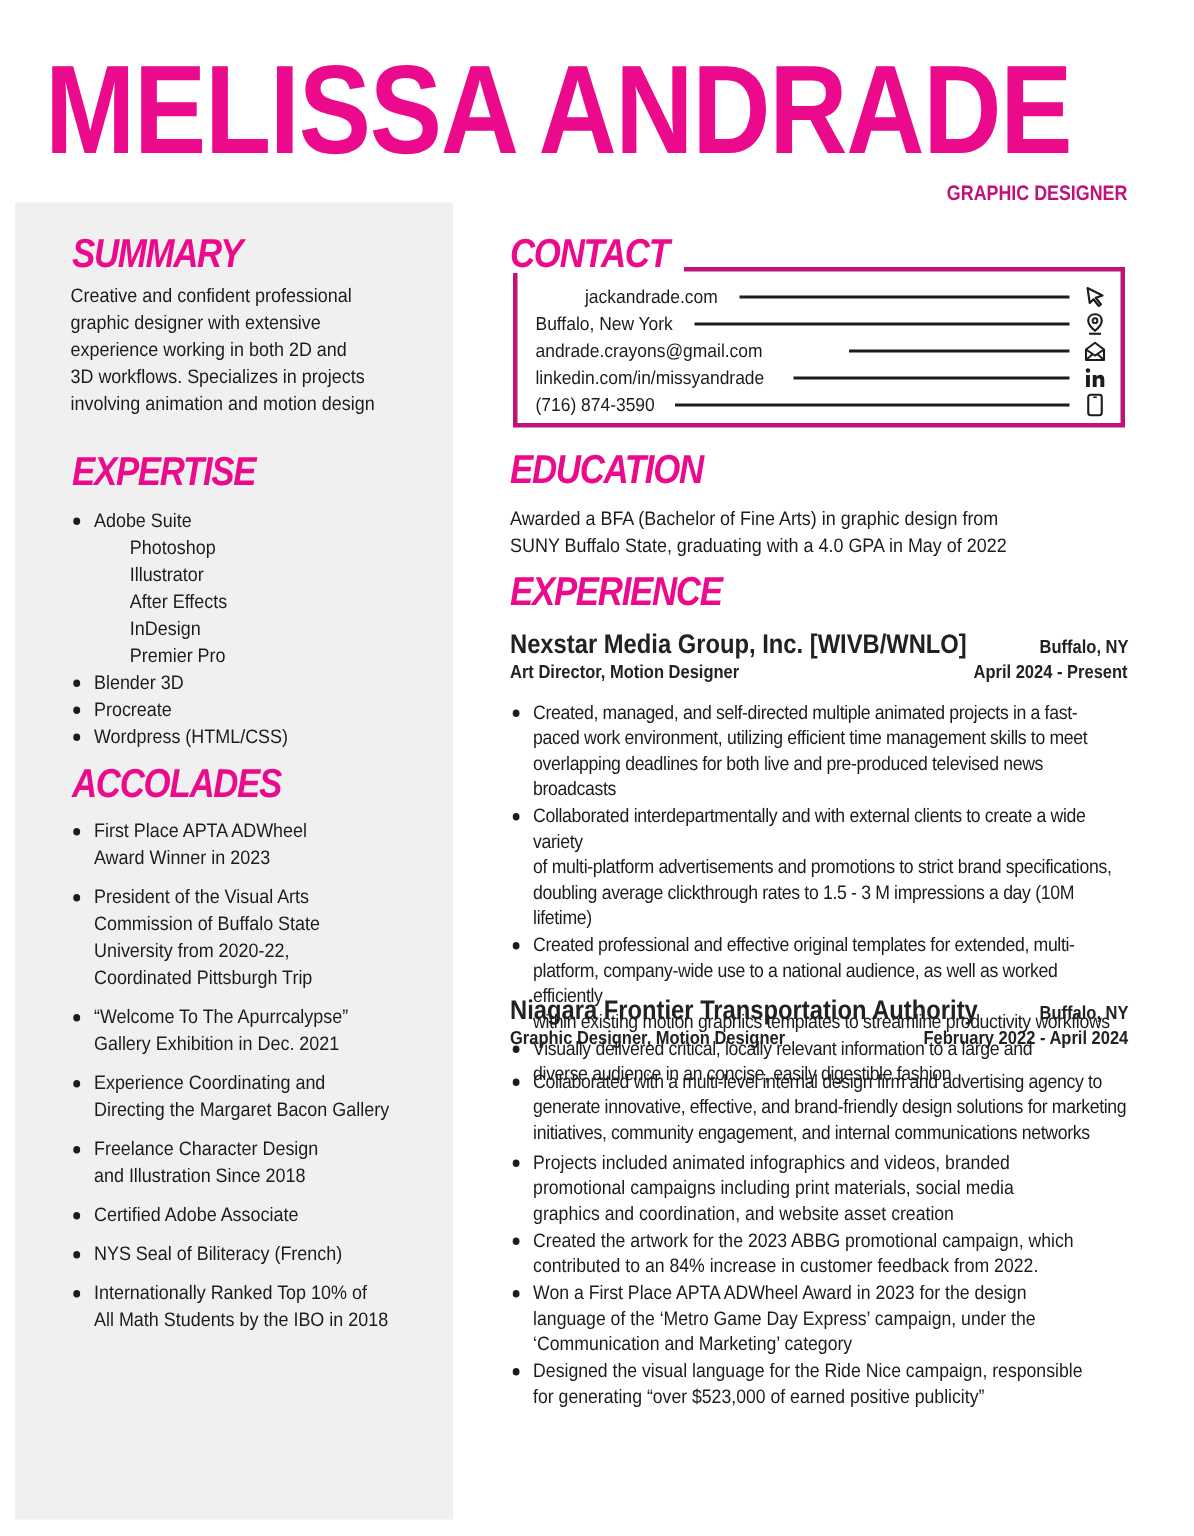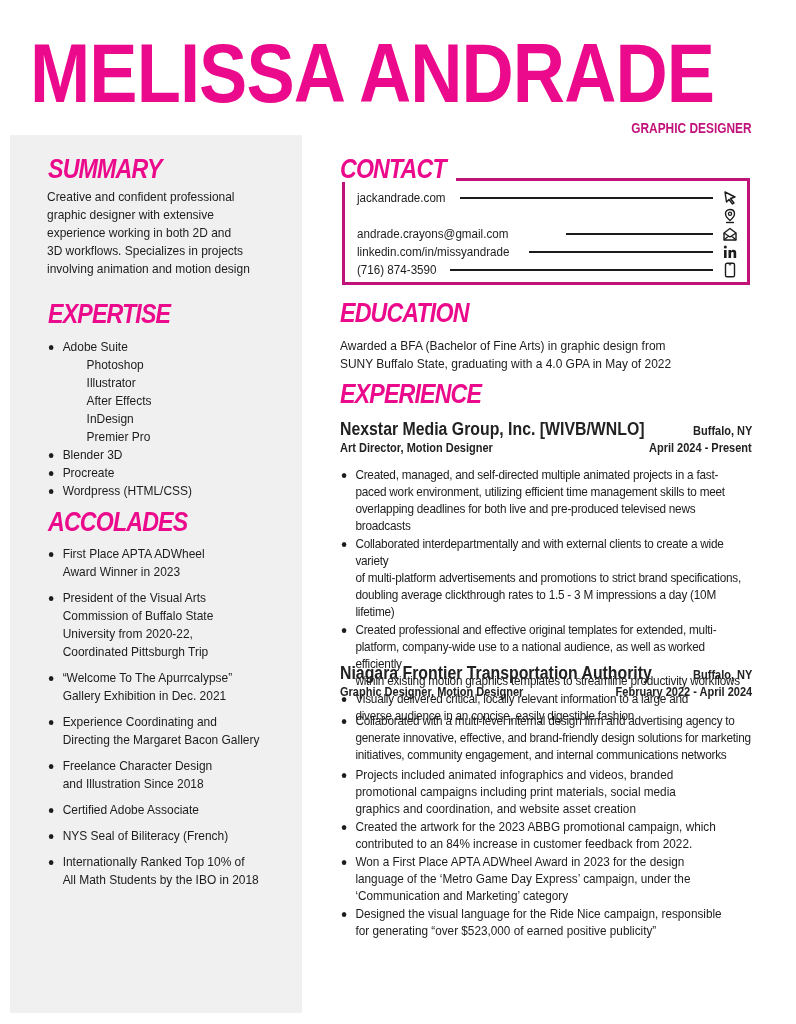--- a/index.html
+++ b/index.html
@@ -149,22 +149,26 @@
   <li>
     <div>NYS Seal of Biliteracy (French)</div>
   </li>
   <li>
     <div>Internationally Ranked Top 10% of</div>
     <div>All Math Students by the IBO in 2018</div>
   </li>
 </ul>
 
 <div class="contact-box">
-  <div class="contact-row" style="top:8px;">
+  <div class="contact-row" style="top:8px;margin-left:33px;">
     <span class="ctext">jackandrade.com</span>
+      <span class="cline"></span>
+  </div>
+  <div class="contact-row" style="top:26px;">
+    <span class="ctext">Buffalo, New York</span>
       <span class="cline"></span>
   </div>
   <div class="contact-row" style="top:44px;gap:38px;">
     <span class="ctext">andrade.crayons@gmail.com</span>
       <span class="cline"></span>
   </div>
   <div class="contact-row" style="top:62px;">
     <span class="ctext">linkedin.com/in/missyandrade</span>
       <span class="cline"></span>
   </div>

